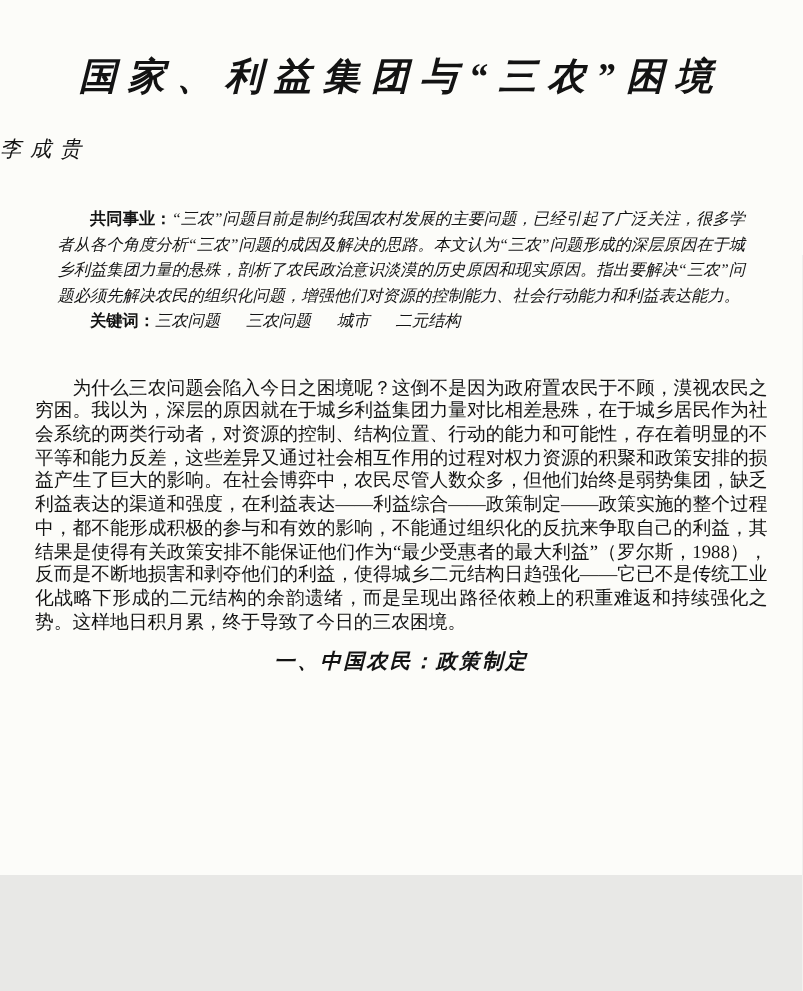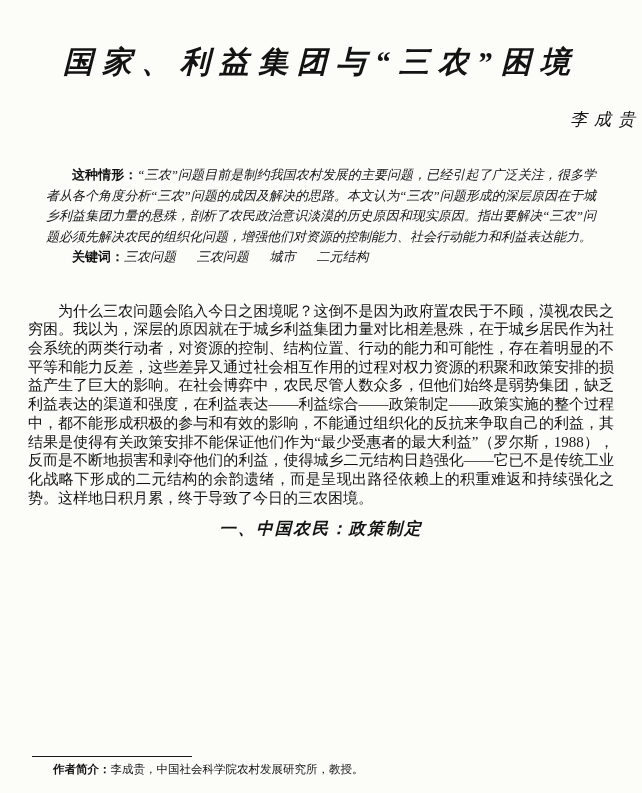--- a/index.html
+++ b/index.html
@@ -3,41 +3,41 @@
 <meta charset="utf-8">
 <style>
   html, body {
     margin: 0;
     padding: 0;
     background: #e8e8e6;
   }
   .page {
     position: relative;
     width: 642px;
-    height: 793px;
+    height: 700px;
     margin: 0 auto;
     background: #fcfcf9;
     color: #131313;
     box-sizing: border-box;
     overflow: hidden;
     font-family: "Liberation Serif", "DejaVu Serif", serif;
   }
   .paper-title {
     padding-top: 22px;
     text-align: center;
     font-size: 30px;
     font-weight: 700;
     font-style: italic;           
     letter-spacing: 9px;
     line-height: 40px;
     white-space: nowrap;
   }
   .author-name {
     margin-top: 26px;
-    text-align: right;
+    text-align: left;
     font-size: 17px;
     letter-spacing: 7px;
     font-style: italic;
   }
   .abstract-block {
     margin: 34px 46px 0 46px;
     font-size: 13px;
     line-height: 20.5px;
     text-align: justify;
     font-style: italic;
@@ -98,21 +98,21 @@
 </head>
 <body>
 
 <div class="page">
 
   <h1 class="paper-title">国家、利益集团与“三农”困境</h1>
 
   <div class="author-name">李成贵</div>
 
   <div class="abstract-block">
-    <span class="abstract-label">这种情形：</span><span>“三农”问题目前是制约我国农村发展的主要问题，已经引起了广泛关注，很多学者从各个角度分析“三农”问题的成因及解决的思路。本文认为“三农”问题形成的深层原因在于城乡利益集团力量的悬殊，剖析了农民政治意识淡漠的历史原因和现实原因。指出要解决“三农”问题必须先解决农民的组织化问题，增强他们对资源的控制能力、社会行动能力和利益表达能力。</span>
+    <span class="abstract-label">共同事业：</span><span>“三农”问题目前是制约我国农村发展的主要问题，已经引起了广泛关注，很多学者从各个角度分析“三农”问题的成因及解决的思路。本文认为“三农”问题形成的深层原因在于城乡利益集团力量的悬殊，剖析了农民政治意识淡漠的历史原因和现实原因。指出要解决“三农”问题必须先解决农民的组织化问题，增强他们对资源的控制能力、社会行动能力和利益表达能力。</span>
   </div>
 
   <div class="keywords-line">
     <span class="keywords-label">关键词：</span><span class="kw">三农问题</span><span class="kw">三农问题</span><span class="kw">城市</span><span class="kw">二元结构</span>
   </div>
 
   <div class="body-text">
     <p>为什么三农问题会陷入今日之困境呢？这倒不是因为政府置农民于不顾，漠视农民之穷困。我以为，深层的原因就在于城乡利益集团力量对比相差悬殊，在于城乡居民作为社会系统的两类行动者，对资源的控制、结构位置、行动的能力和可能性，存在着明显的不平等和能力反差，这些差异又通过社会相互作用的过程对权力资源的积聚和政策安排的损益产生了巨大的影响。在社会博弈中，农民尽管人数众多，但他们始终是弱势集团，缺乏利益表达的渠道和强度，在利益表达——利益综合——政策制定——政策实施的整个过程中，都不能形成积极的参与和有效的影响，不能通过组织化的反抗来争取自己的利益，其结果是使得有关政策安排不能保证他们作为“最少受惠者的最大利益”（罗尔斯，1988），反而是不断地损害和剥夺他们的利益，使得城乡二元结构日趋强化——它已不是传统工业化战略下形成的二元结构的余韵遗绪，而是呈现出路径依赖上的积重难返和持续强化之势。这样地日积月累，终于导致了今日的三农困境。</p>
 
     <h2 class="section-heading">一、中国农民：政策制定</h2>

